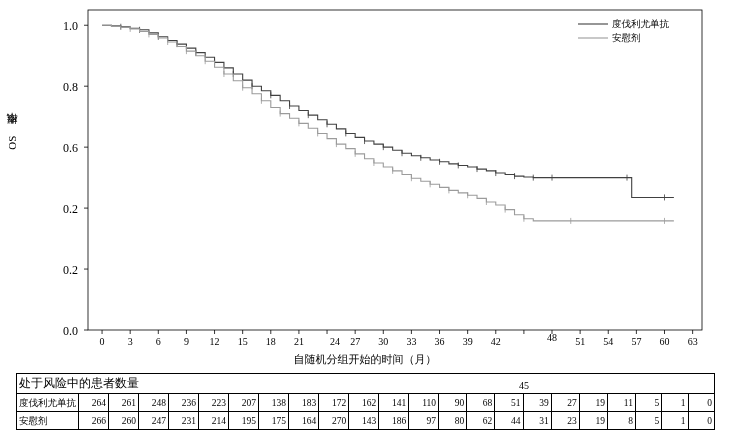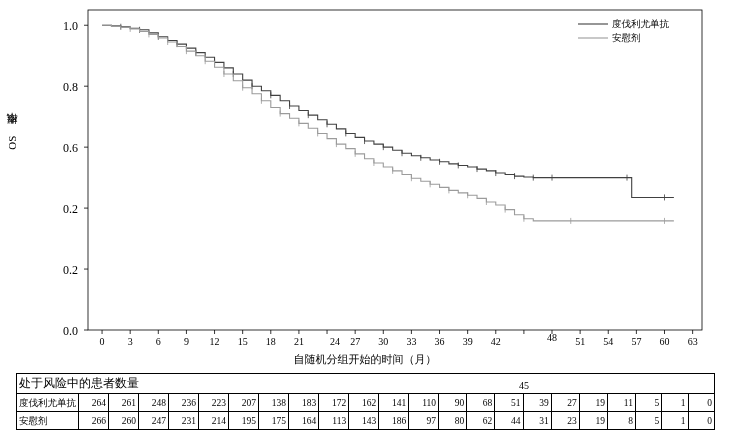--- a/index.html
+++ b/index.html
@@ -270,21 +270,21 @@
       <tr>
         <td class="rowlabel">安慰剂</td>
         <td class="numcell">266</td>
         <td class="numcell">260</td>
         <td class="numcell">247</td>
         <td class="numcell">231</td>
         <td class="numcell">214</td>
         <td class="numcell">195</td>
         <td class="numcell">175</td>
         <td class="numcell">164</td>
-        <td class="numcell">113</td>
+        <td class="numcell">270</td>
         <td class="numcell">143</td>
         <td class="numcell">186</td>
         <td class="numcell">97</td>
         <td class="numcell">80</td>
         <td class="numcell">62</td>
         <td class="numcell">44</td>
         <td class="numcell">31</td>
         <td class="numcell">23</td>
         <td class="numcell">19</td>
         <td class="numcell">8</td>

